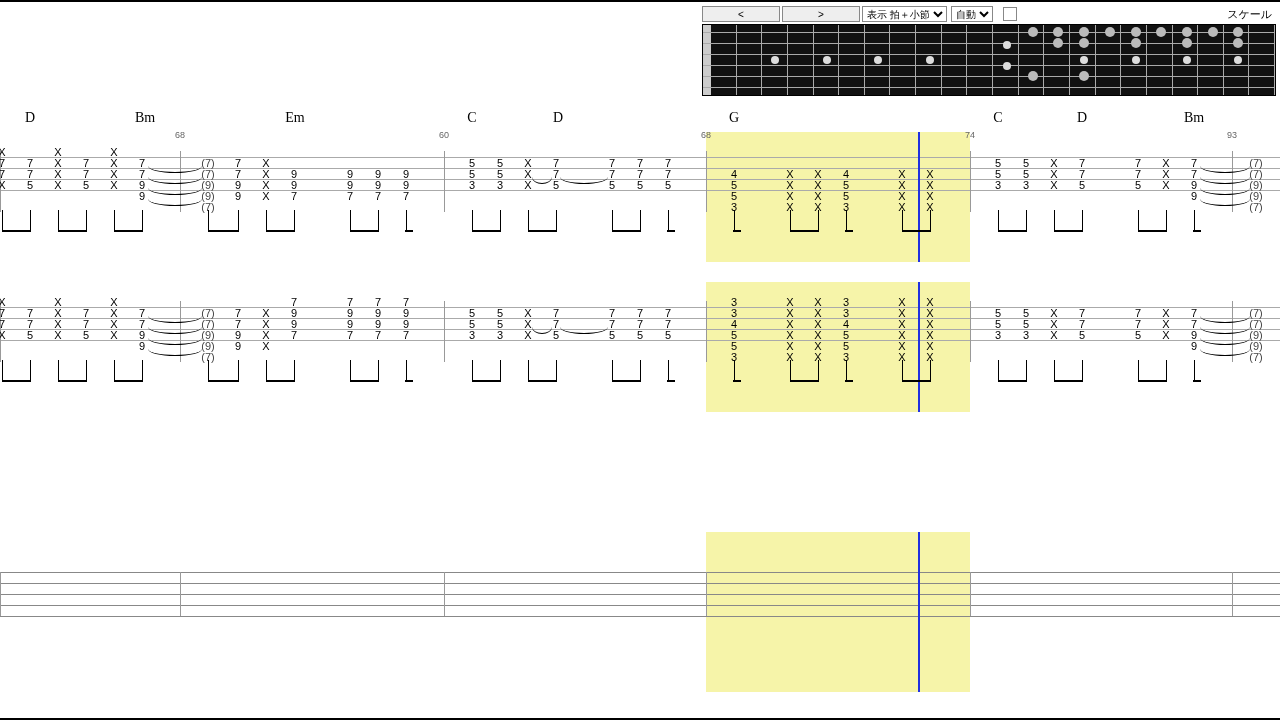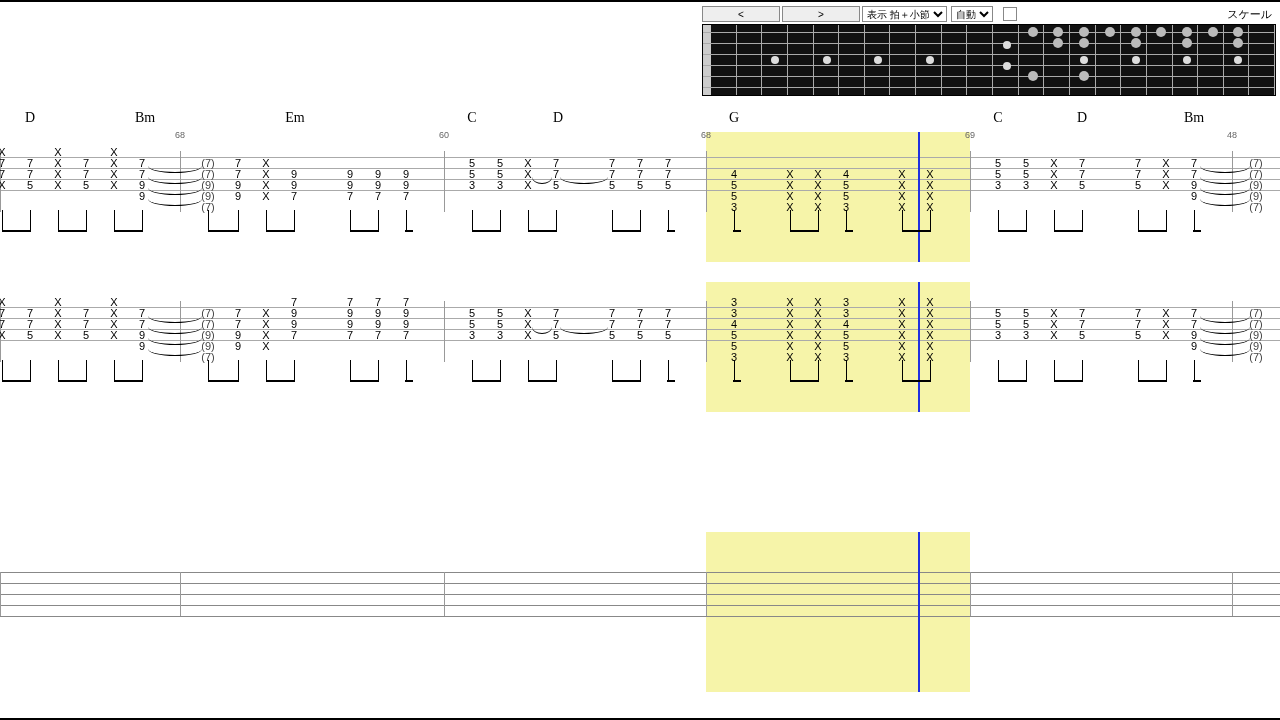--- a/index.html
+++ b/index.html
@@ -126,22 +126,22 @@
         <span style="left: 558px;">D</span>
         <span style="left: 734px;">G</span>
         <span style="left: 998px;">C</span>
         <span style="left: 1082px;">D</span>
         <span style="left: 1194px;">Bm</span>
       </div>
       <div class="nums" style="top: 28px;">
         <span style="left: 180px;">68</span>
         <span style="left: 444px;">60</span>
         <span style="left: 706px;">68</span>
-        <span style="left: 970px;">69</span>
-        <span style="left: 1232px;">48</span>
+        <span style="left: 970px;">74</span>
+        <span style="left: 1232px;">93</span>
       </div>
       <div class="staff" style="top: 55px; height: 44px;">
         <div class="line" style="top: 0px;"></div>
         <div class="line" style="top: 11px;"></div>
         <div class="line" style="top: 22px;"></div>
         <div class="line" style="top: 33px;"></div>
       </div>
       <div class="bar" style="left: 0px; top: 49px; height: 61px;"></div>
       <div class="bar" style="left: 180px; top: 49px; height: 61px;"></div>
       <div class="bar" style="left: 444px; top: 49px; height: 61px;"></div>

